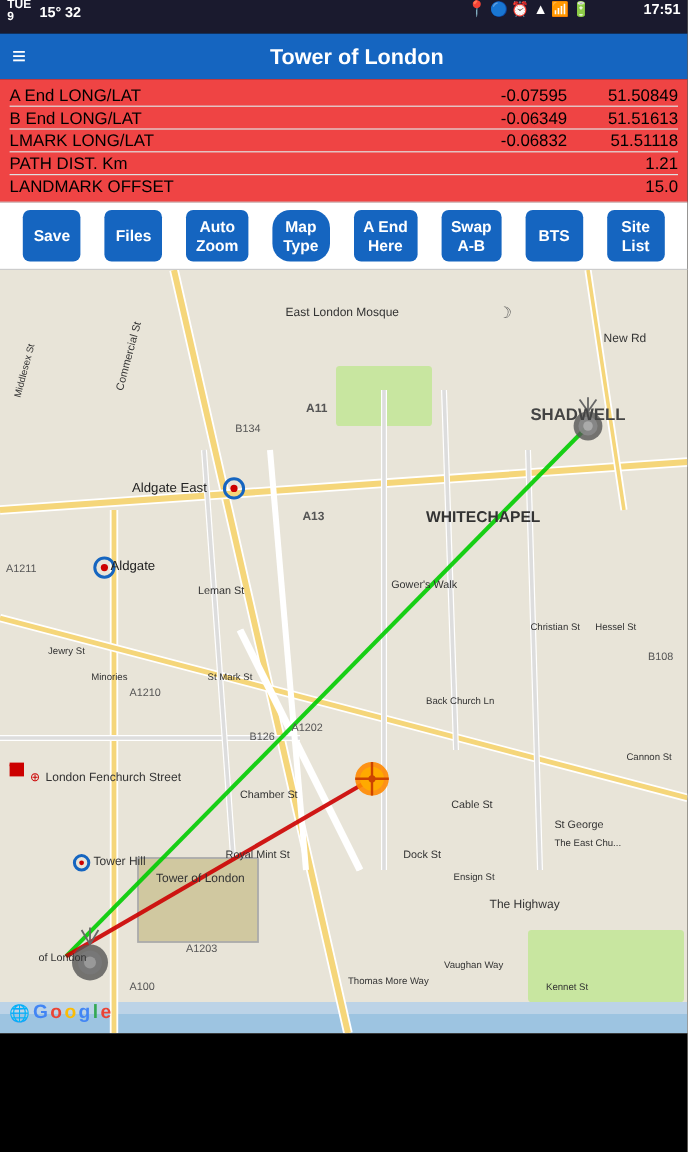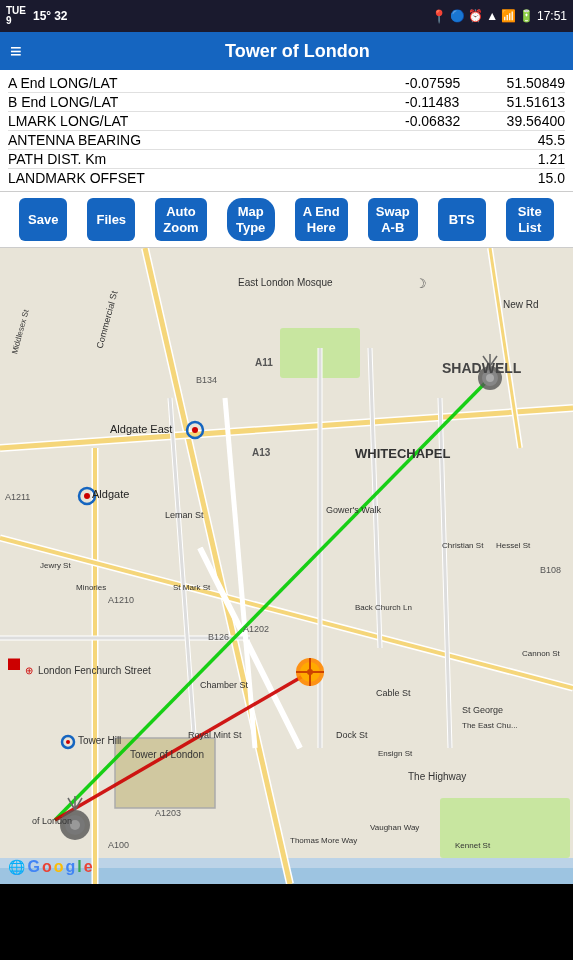--- a/index.html
+++ b/index.html
@@ -10,23 +10,23 @@
       overflow: hidden;
       background: #000;
     }
 
     
     #status-bar {
       width: 573px;
       height: 28px;
       background: #1a1a2e;
       display: flex;
-      align-items: center;
+      align-items: flex-start;
       justify-content: space-between;
-      padding: 16px 6px;
+      padding: 0 6px;
       color: #fff;
       font-size: 12px;
       font-weight: bold;
     }
     .status-left { display: flex; align-items: center; gap: 3px; }
     .status-right { display: flex; align-items: center; gap: 3px; }
 
     
     #header {
       width: 573px;
@@ -45,35 +45,35 @@
     #header-title {
       color: #fff;
       font-size: 18px;
       font-weight: bold;
       flex: 1;
       text-align: center;
     }
 
     
     #info-panel {
-      background: #ffffff;
+      background: #ef4444;
       border-bottom: 1px solid #ccc;
       padding: 4px 8px;
     }
     .info-row {
       display: flex;
       justify-content: space-between;
       font-size: 14px;
       padding: 1px 0;
       border-bottom: 1px solid #e0e0e0;
       color: #000;
     }
     .info-row:last-child { border-bottom: none; }
     .info-label { font-weight: normal; flex: 1; }
-    .info-val1 { text-align: left; min-width: 80px; }
+    .info-val1 { text-align: center; min-width: 80px; }
     .info-val2 { text-align: right; min-width: 80px; }
 
     
     #toolbar {
       background: #fff;
       padding: 6px 4px;
       display: flex;
       gap: 20px;
       justify-content: center;
       border-bottom: 1px solid #ccc;
@@ -143,50 +143,45 @@
 
     <span style="font-size:12px;">🔵</span>
 
     <span style="font-size:12px;">⏰</span>
 
     <span style="font-size:12px;">▲</span>
 
     <span style="font-size:12px;">📶</span>
 
     <span style="font-size:12px;">🔋</span>
-    <span style="font-weight:normal;">17:51</span>
+    <span style="font-weight:bold;margin-left:41px;">17:51</span>
   </div>
 </div>
 
 <div id="header">
   <span id="menu-icon">≡</span>
   <span id="header-title">Tower of London</span>
 </div>
 
 <div id="info-panel">
 
 <div class="info-row">
       <span class="info-label">A End LONG/LAT</span>
       <span class="info-val1">-0.07595</span>
       <span class="info-val2">51.50849</span>
     </div>
     <div class="info-row">
       <span class="info-label">B End LONG/LAT</span>
-      <span class="info-val1">-0.11483</span>
+      <span class="info-val1">-0.06349</span>
       <span class="info-val2">51.51613</span>
     </div>
     <div class="info-row">
       <span class="info-label">LMARK LONG/LAT</span>
       <span class="info-val1">-0.06832</span>
-      <span class="info-val2">39.56400</span>
-    </div>
-    <div class="info-row">
-      <span class="info-label">ANTENNA BEARING</span>
-      <span class="info-val1"></span>
-      <span class="info-val2">45.5</span>
+      <span class="info-val2">51.51118</span>
     </div>
     <div class="info-row">
       <span class="info-label">PATH DIST. Km</span>
       <span class="info-val1"></span>
       <span class="info-val2">1.21</span>
     </div>
     <div class="info-row">
       <span class="info-label">LANDMARK OFFSET</span>
       <span class="info-val1"></span>
       <span class="info-val2">15.0</span>

